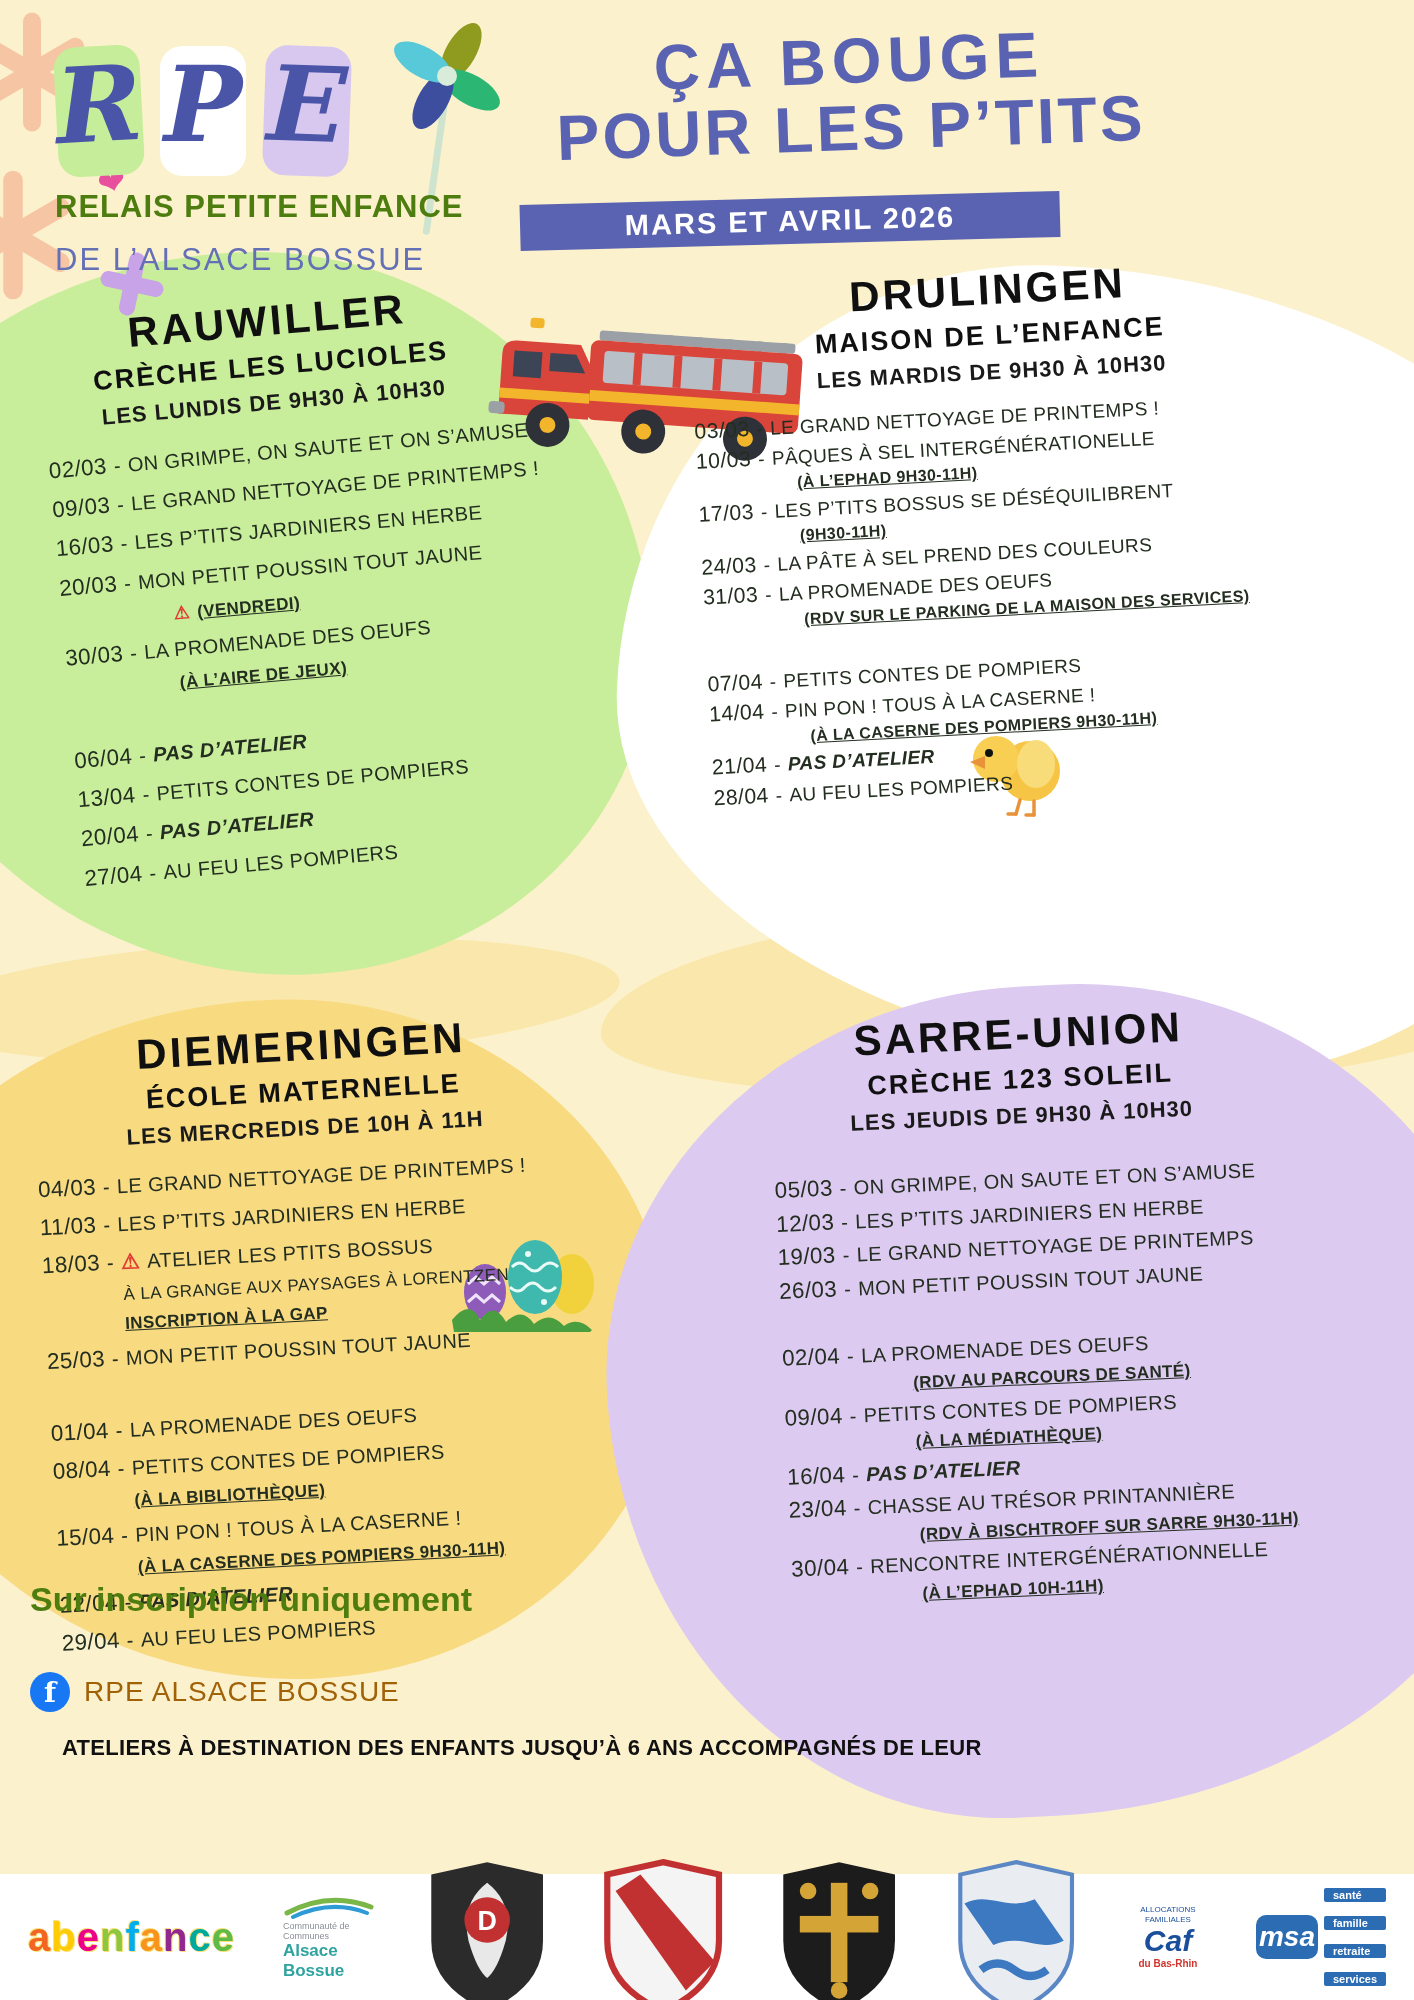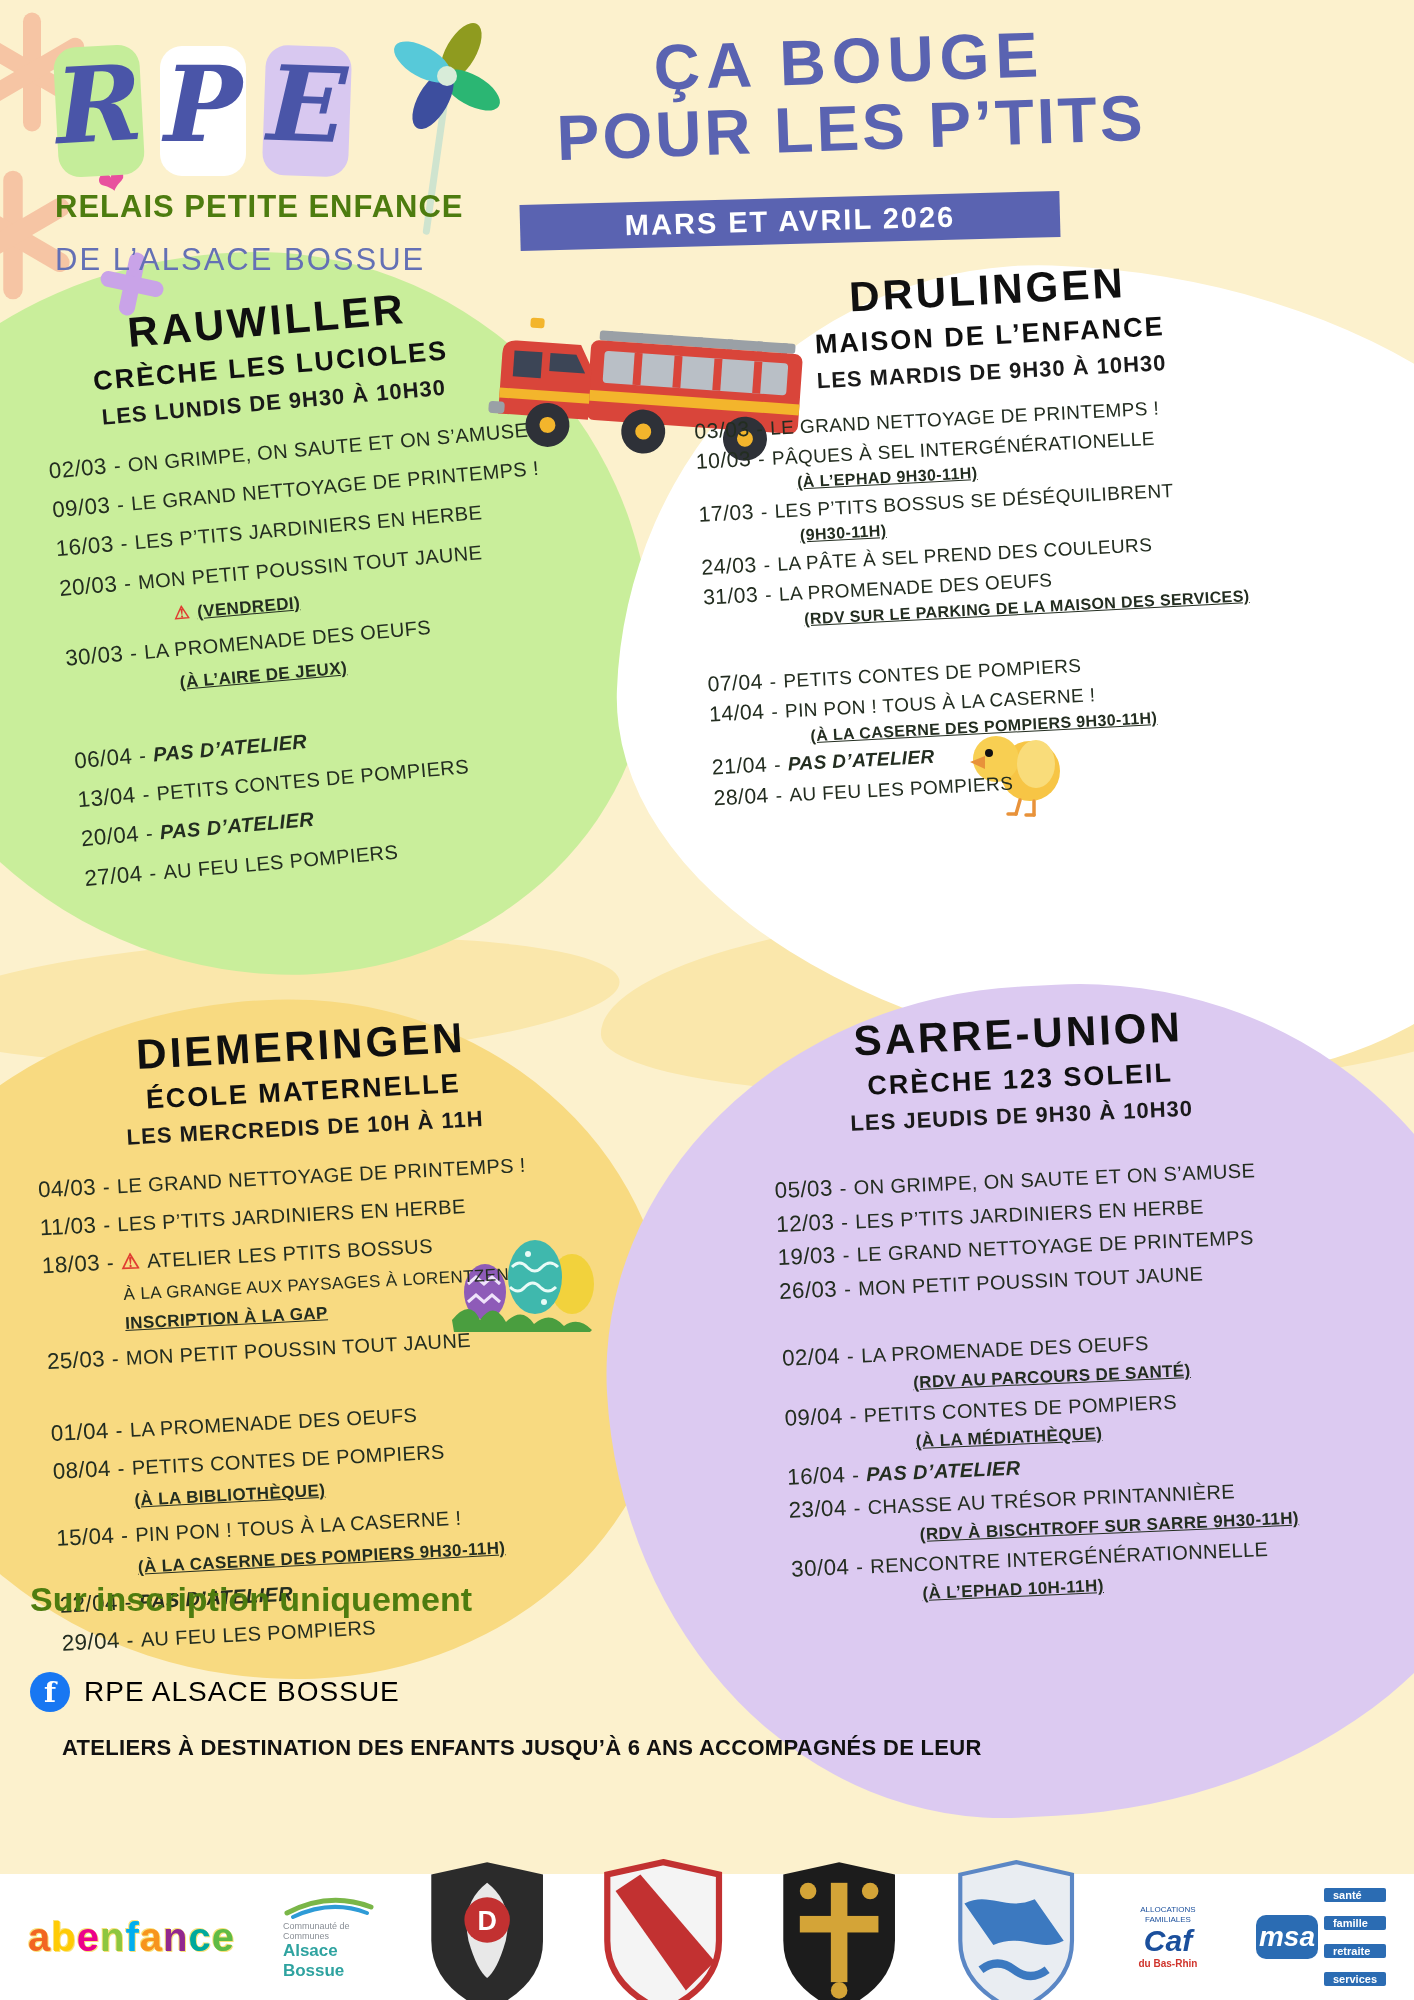--- a/index.html
+++ b/index.html
@@ -80,21 +80,21 @@
   .sec-sarreunion .lines{line-height:1.5;padding-left:70px;margin-top:34px;}
   .sec-sarreunion .note{padding-left:130px;}
 
   
   .foot-title{position:absolute;left:30px;top:1580px;font-size:34px;font-weight:800;color:#4d7c0f;}
   .foot-contact{position:absolute;left:30px;top:1630px;font-size:29px;color:#1c1c1c;}
   .fb-row{position:absolute;left:30px;top:1672px;display:flex;align-items:center;gap:14px;}
   .fb-icon{width:40px;height:40px;border-radius:50%;background:#1877f2;color:#fff;
     display:flex;align-items:center;justify-content:center;font-weight:800;
     font-size:28px;font-family:"DejaVu Serif",serif;}
-  .fb-label{font-size:28px;letter-spacing:1px;color:#000000;}
+  .fb-label{font-size:28px;letter-spacing:1px;color:#a16207;}
   .disclaimer{position:absolute;left:30px;top:1732px;font-size:22px;font-weight:800;
     color:#111;line-height:1.45;letter-spacing:0.3px;margin-left:32px;}
   .logo-strip{position:absolute;left:0;top:1874px;width:1414px;height:126px;background:#fff;
     display:flex;align-items:center;gap:48px;padding:0 28px;box-sizing:border-box;}
   .abenfance{font-size:40px;font-weight:800;letter-spacing:1px;
     text-shadow:1px 1px 0 #f9e27a, -1px -1px 0 #f9e27a;}
   .abenfance span:nth-child(1){color:#f26522;}
   .abenfance span:nth-child(2){color:#ffcb05;}
   .abenfance span:nth-child(3){color:#ec008c;}
   .abenfance span:nth-child(4){color:#8dc63f;}

